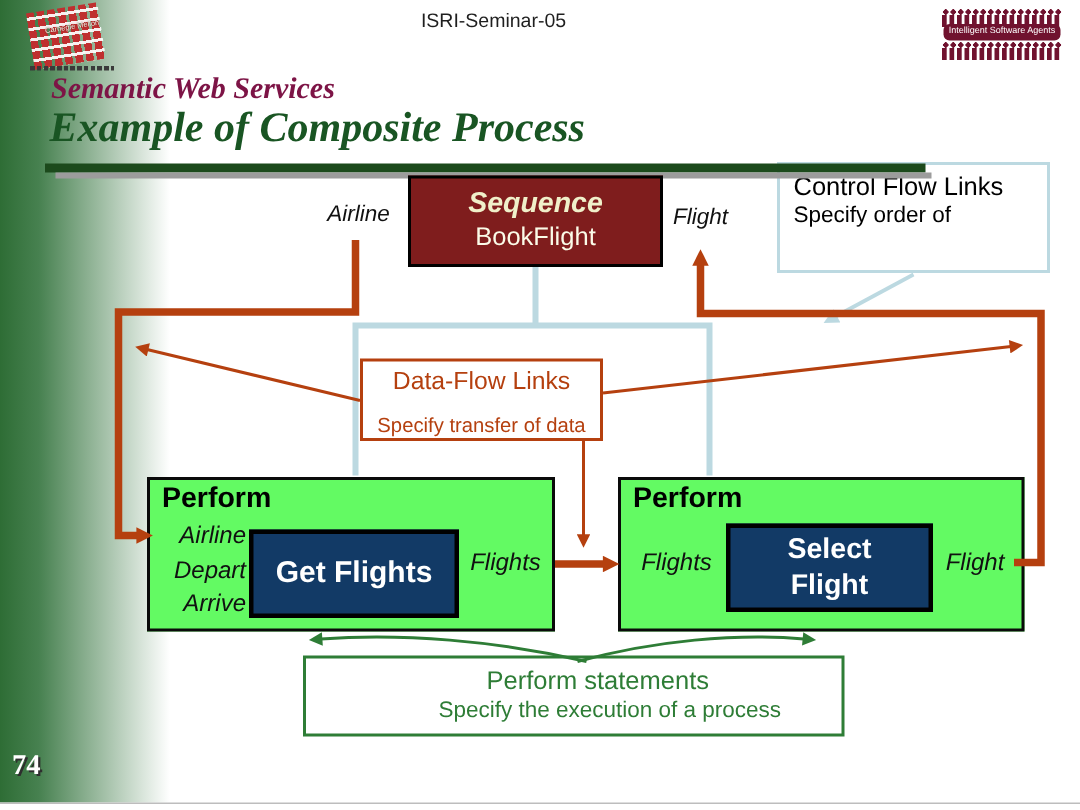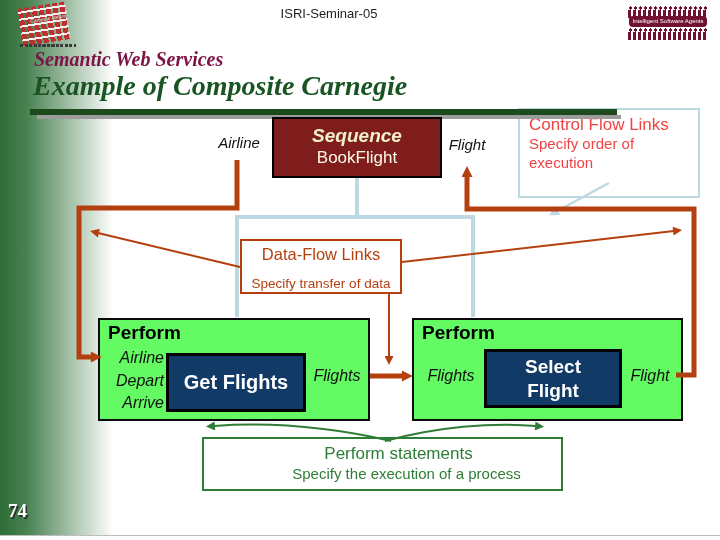--- a/index.html
+++ b/index.html
@@ -43,22 +43,22 @@
 
   .slide-subtitle{position:absolute;left:34px;top:48px;font-family:"Liberation Serif",serif;
     font-style:italic;font-weight:bold;font-size:20px;color:#7d1446;}
   .slide-title{position:absolute;left:33px;top:70px;font-family:"Liberation Serif",serif;
     font-style:italic;font-weight:bold;font-size:28px;color:#195523;}
 
   .title-rule{position:absolute;left:30px;top:109px;width:587px;height:6px;background:#1c4a1c;z-index:3;}
   .title-rule-shadow{position:absolute;left:37px;top:115px;width:584px;height:4px;background:#9c9c9c;z-index:3;}
 
   
-  .cf-callout{position:absolute;left:518px;top:108px;width:182px;height:90px;background:#fff;
-    border:2px solid #bcd9e1;box-sizing:border-box;z-index:2;color:#ef4444;padding:5px 0 0 9px;}
+  .cf-callout{position:absolute;left:518px;top:108px;width:182px;height:74px;background:#fff;
+    border:2px solid #bcd9e1;box-sizing:border-box;z-index:2;color:#000000;padding:5px 0 0 9px;}
   .cf-callout .l1{font-size:17px;line-height:19px;}
   .cf-callout .l2{font-size:15px;line-height:19px;}
 
   .top-label{position:absolute;font-style:italic;font-size:15px;color:#111;text-align:center;z-index:4;}
   #airline-top{left:208px;top:134px;width:62px;}
   #flight-top{left:437px;top:136px;width:60px;}
 
   .sequence-box{position:absolute;left:272px;top:117px;width:170px;height:61px;background:#7f1d1d;
     border:2px solid #000;box-sizing:border-box;text-align:center;z-index:4;}
   .sequence-box .seq-title{font-style:italic;font-weight:bold;font-size:19px;color:#f0f0ca;margin-top:6px;}
@@ -111,26 +111,25 @@
   <div class="cm-logo-sub"></div>
 
   <div class="isa-logo">
     <div class="isa-row top"></div>
     <div class="isa-row bottom"></div>
     <div class="isa-band">Intelligent Software Agents</div>
   </div>
 
   <div class="header-title">ISRI-Seminar-05</div>
   <div class="slide-subtitle">Semantic Web Services</div>
-  <div class="slide-title">Example of Composite Carnegie</div>
+  <div class="slide-title">Example of Composite Process</div>
 
   <div class="cf-callout">
     <div class="l1">Control Flow Links</div>
     <div class="l2">Specify order of</div>
-    <div class="l2">execution</div>
   </div>
 
   <div class="title-rule"></div>
   <div class="title-rule-shadow"></div>
 
   <div class="top-label" id="airline-top">Airline</div>
   <div class="top-label" id="flight-top">Flight</div>
 
   <div class="sequence-box">
     <div class="seq-title">Sequence</div>

